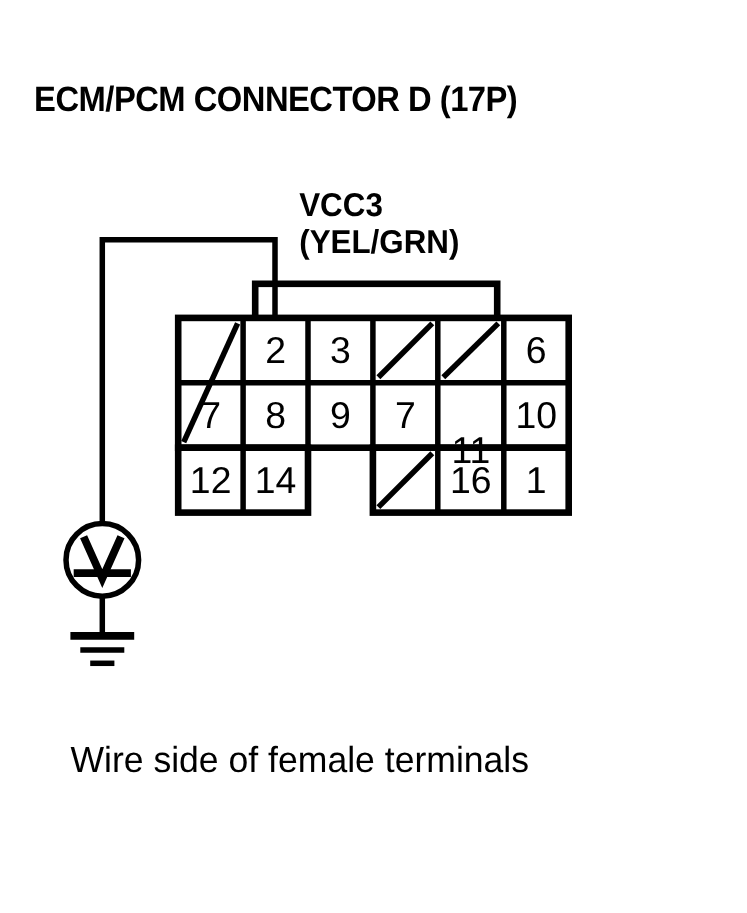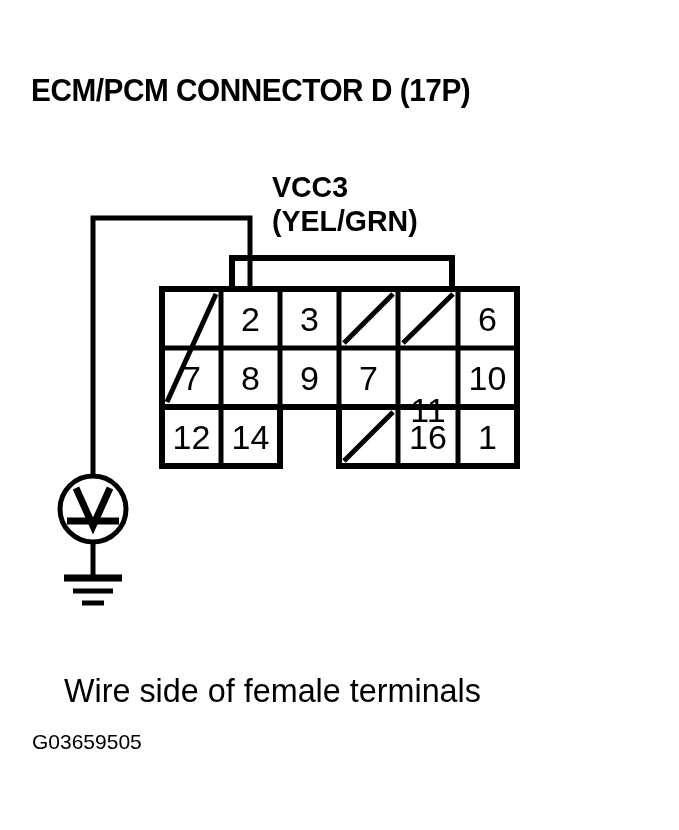--- a/index.html
+++ b/index.html
@@ -169,15 +169,14 @@
   <div class="pin-num" style="left:339px; top:361px; width:59px;">7</div>
   <div class="pin-num" style="left:398px; top:361px; width:60px;margin-top:32px;">11</div>
   <div class="pin-num" style="left:458px; top:361px; width:59px;">10</div>
 
   <div class="pin-num" style="left:162px; top:420px; width:59px;">12</div>
   <div class="pin-num" style="left:221px; top:420px; width:59px;text-align:center;">14</div>
   <div class="pin-num" style="left:398px; top:420px; width:60px;">16</div>
   <div class="pin-num" style="left:458px; top:420px; width:59px;">1</div>
 
   <div id="caption">Wire side of female terminals</div>
-  <div id="figure-id">G03659505</div>
 
 </div>
 
 </body></html>

